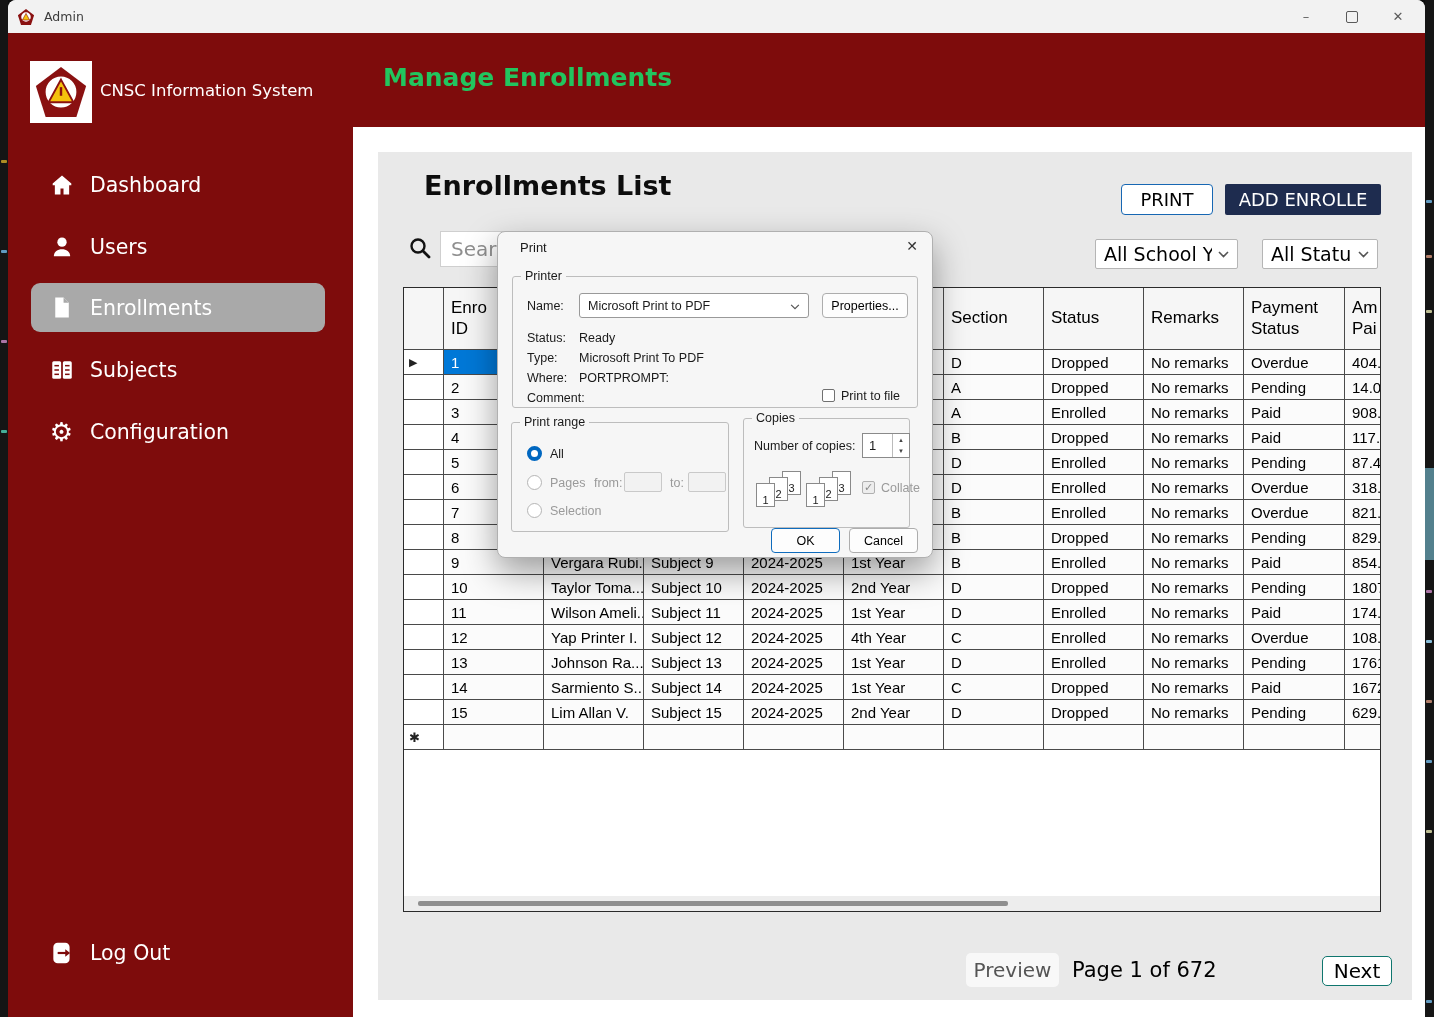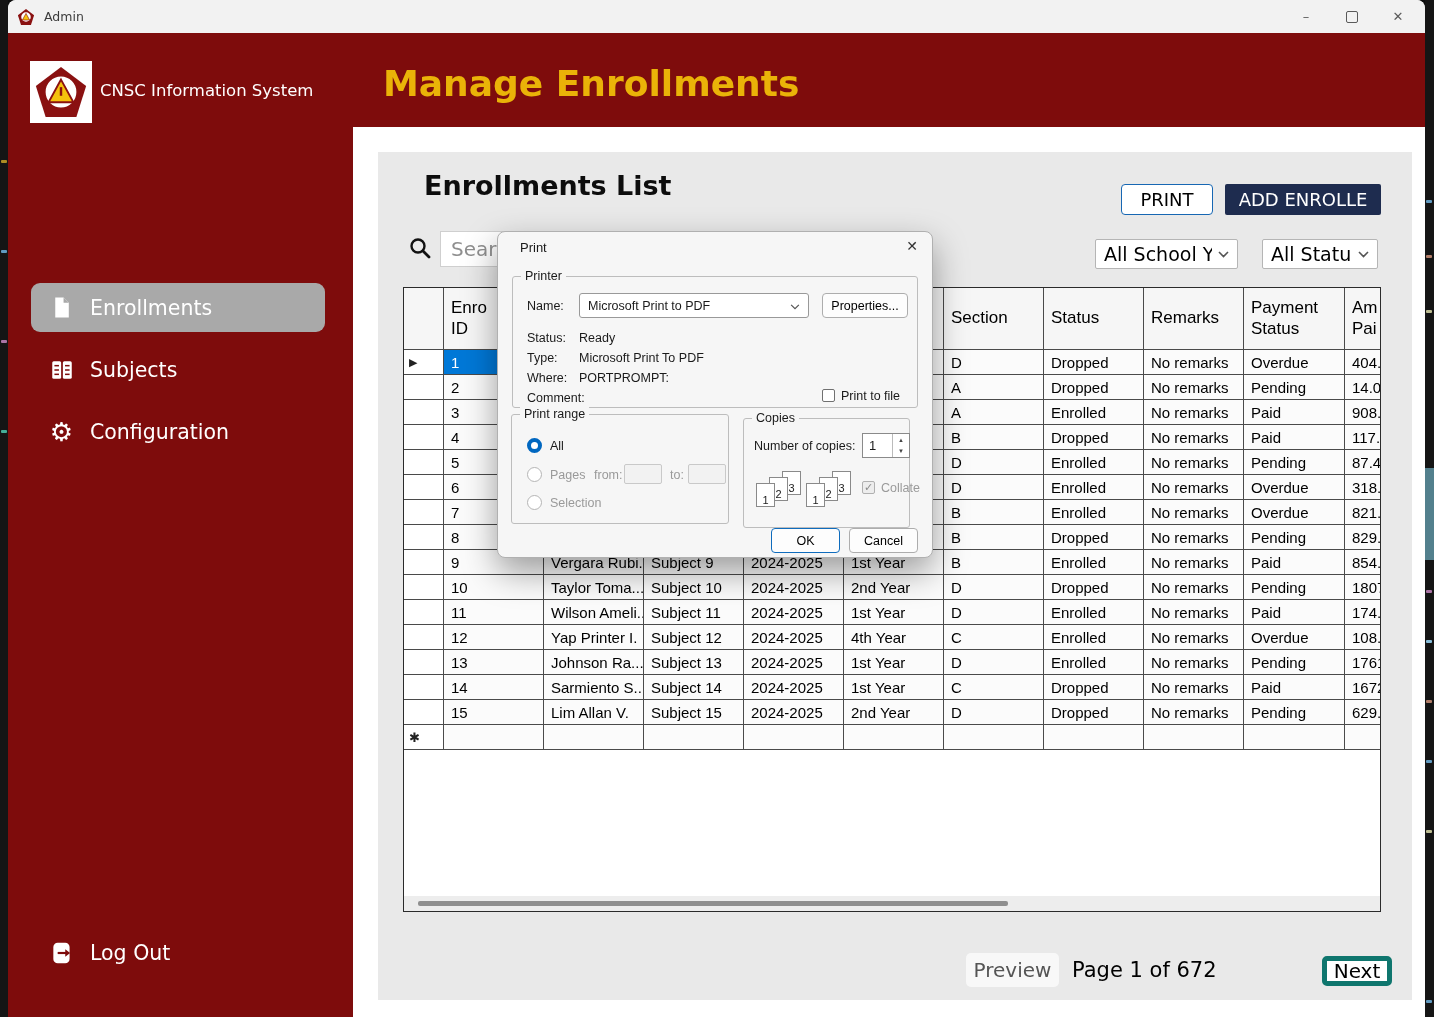--- a/index.html
+++ b/index.html
@@ -34,21 +34,21 @@
   .brand{position:absolute;left:92px;top:48px;width:230px;color:#fff;font-size:16.5px;line-height:1.25;}
   .nav-item{position:absolute;left:0;width:345px;height:49px;display:flex;align-items:center;color:#fff;cursor:default;}
   .nav-item .ni-ico{position:absolute;left:40px;width:27px;height:27px;display:flex;align-items:center;justify-content:center;}
   .nav-item .ni-label{position:absolute;left:82px;font-size:20.5px;}
   .nav-item.active{left:23px;width:294px;background:#a9a9a9;border-radius:9px;}
   .nav-item.active .ni-ico{left:17px;}
   .nav-item.active .ni-label{left:59px;}
   .gear-glyph{font-size:26px;line-height:1;color:#fff;}
   
   .headband{position:absolute;left:345px;top:33px;width:1072px;height:94px;background:#7e0c0c;}
-  .headband .h-title{position:absolute;left:30px;top:30px;color:#eab308;font-size:36px;font-weight:bold;}
+  .headband .h-title{position:absolute;left:30px;top:30px;color:#22c55e;font-size:25px;font-weight:bold;}
   
   .main{position:absolute;left:345px;top:127px;width:1072px;height:890px;background:#fff;}
   .card{position:absolute;left:370px;top:152px;width:1034px;height:848px;background:#e9e9e9;}
   .list-title{position:absolute;left:416px;top:170px;font-size:27px;font-weight:bold;color:#0d0d0d;}
   .btn{box-sizing:border-box;display:flex;align-items:center;justify-content:center;cursor:default;}
   .btn-print{position:absolute;left:1113px;top:184px;width:92px;height:31px;background:#fff;border:1.5px solid #1767b3;border-radius:4px;font-size:18px;color:#000;}
   .btn-add{position:absolute;left:1217px;top:184px;width:156px;height:31px;background:#1e2c4f;border-radius:2px;font-size:18px;color:#fff;}
   .search-ico{position:absolute;left:400px;top:236px;width:24px;height:24px;}
   .search-input{
     position:absolute;left:432px;top:231px;width:250px;height:36px;box-sizing:border-box;
@@ -73,33 +73,33 @@
   .g-head .g-cell{height:62px;font-size:17px;background:#f6f6f6;white-space:pre-line;line-height:1.2;}
   .g-body .g-cell{height:25px;}
   .g-rowhdr{background:#fff;padding-left:5px;font-size:11px;color:#222;}
   .g-cell.sel{background:#0078d7;color:#fff;}
   .g-newrow .g-rowhdr{font-size:13px;}
   .g-hscroll{position:absolute;left:0;bottom:0;width:976px;height:15px;background:#ededed;}
   .g-hscroll .thumb{position:absolute;left:14px;top:5px;width:590px;height:5px;background:#8f8f8f;border-radius:2px;}
   
   .btn-preview{position:absolute;left:958px;top:953px;width:93px;height:34px;background:#f8f8f8;border-radius:5px;font-size:20px;color:#555;}
   .page-text{position:absolute;left:1064px;top:958px;font-size:21px;color:#000;font-weight:500;}
-  .btn-next{position:absolute;left:1314px;top:956px;width:70px;height:30px;background:#fff;border:5px solid #0f766e;border-radius:5px;font-size:20px;color:#000;}
+  .btn-next{position:absolute;left:1314px;top:956px;width:70px;height:30px;background:#fff;border:1px solid #0f766e;border-radius:5px;font-size:20px;color:#000;}
   
   .dialog{
     position:absolute;left:489px;top:231px;width:434px;height:325px;background:#f6f6f6;
     border:1px solid #b0b0b0;border-radius:8px;box-shadow:0 14px 34px rgba(0,0,0,.38);
     font-family:"Liberation Sans",sans-serif;font-size:13px;color:#1a1a1a;z-index:50;
   }
   .dlg-title{position:absolute;left:22px;top:8px;font-size:13px;}
   .dlg-close{position:absolute;right:14px;top:6px;font-size:14px;color:#333;}
   .groupbox{position:absolute;border:1px solid #bdbdbd;border-radius:3px;}
   .groupbox .gb-legend{position:absolute;left:8px;top:-8px;background:#f6f6f6;padding:0 4px;font-size:12.5px;}
   .gb-printer{left:14px;top:44px;width:404px;height:130px;}
-  .gb-range{left:13px;top:182px;width:216px;height:108px;}
+  .gb-range{left:13px;top:190px;width:216px;height:108px;}
   .gb-copies{left:245px;top:186px;width:165px;height:108px;}
   .dlbl{position:absolute;font-size:12.5px;white-space:nowrap;}
   .combo{position:absolute;left:66px;top:16px;width:230px;height:25px;box-sizing:border-box;background:#fff;border:1px solid #999;border-radius:3px;display:flex;align-items:center;padding:0 8px;font-size:12.5px;}
   .combo .dd-chev{margin-left:auto;}
   .dlg-btn{position:absolute;box-sizing:border-box;background:#fdfdfd;border:1px solid #adadad;border-radius:4px;display:flex;align-items:center;justify-content:center;font-size:12.5px;color:#000;}
   .btn-props{left:309px;top:16px;width:86px;height:25px;}
   .btn-ok{left:273px;top:296px;width:69px;height:25px;border:1.5px solid #0f6cbd;}
   .btn-cancel{left:351px;top:296px;width:69px;height:25px;}
   .chk{position:absolute;width:13px;height:13px;box-sizing:border-box;border:1px solid #707070;background:#fff;border-radius:2px;}
   .chk.dis{border-color:#b0b0b0;background:#ededed;color:#8a8a8a;font-size:11px;display:flex;align-items:center;justify-content:center;}
@@ -166,20 +166,37 @@
     <div class="logo-box">
       <svg width="54" height="54" viewBox="0 0 20 20">
         <polygon points="10,0.7 19.3,7.8 15.7,19.3 4.3,19.3 0.7,7.8" fill="#8a1111"></polygon>
         <circle cx="10" cy="10" r="6" fill="#fff" stroke="#8a1111" stroke-width="0.6"></circle>
         <polygon points="10,5.4 14.6,13.8 5.4,13.8" fill="#f4c20d" stroke="#8a1111" stroke-width="0.7"></polygon>
         <rect x="9.55" y="8.2" width="0.9" height="3.2" fill="#8a1111"></rect>
       </svg>
     </div>
     <div class="brand">CNSC Information System</div>
 
+    <div class="nav-item" style="top:127px;">
+      <span class="ni-ico">
+        <svg width="26" height="26" viewBox="0 0 24 24">
+            <path fill="#fff" d="M12 3.2 3.4 10.6v1.6h2v8.6h5.2v-5.6h2.8v5.6h5.2v-8.6h2v-1.6z"></path>
+          </svg>
+      </span>
+      <span class="ni-label">Dashboard</span>
+    </div>
+    <div class="nav-item" style="top:189px;">
+      <span class="ni-ico">
+        <svg width="26" height="26" viewBox="0 0 24 24">
+            <circle cx="12" cy="7.5" r="4.3" fill="#fff"></circle>
+            <path fill="#fff" d="M4.5 20.5c0-4.2 3.4-6.4 7.5-6.4s7.5 2.2 7.5 6.4z"></path>
+          </svg>
+      </span>
+      <span class="ni-label">Users</span>
+    </div>
     <div class="nav-item active" style="top:250px;">
       <span class="ni-ico">
         <svg width="25" height="25" viewBox="0 0 24 24">
             <path fill="#fff" d="M6 2.5h8l5 5v14H6z"></path>
             <path fill="#a9a9a9" d="M14 2.5v5h5z"></path>
           </svg>
       </span>
       <span class="ni-label">Enrollments</span>
     </div>
     <div class="nav-item" style="top:312px;">

